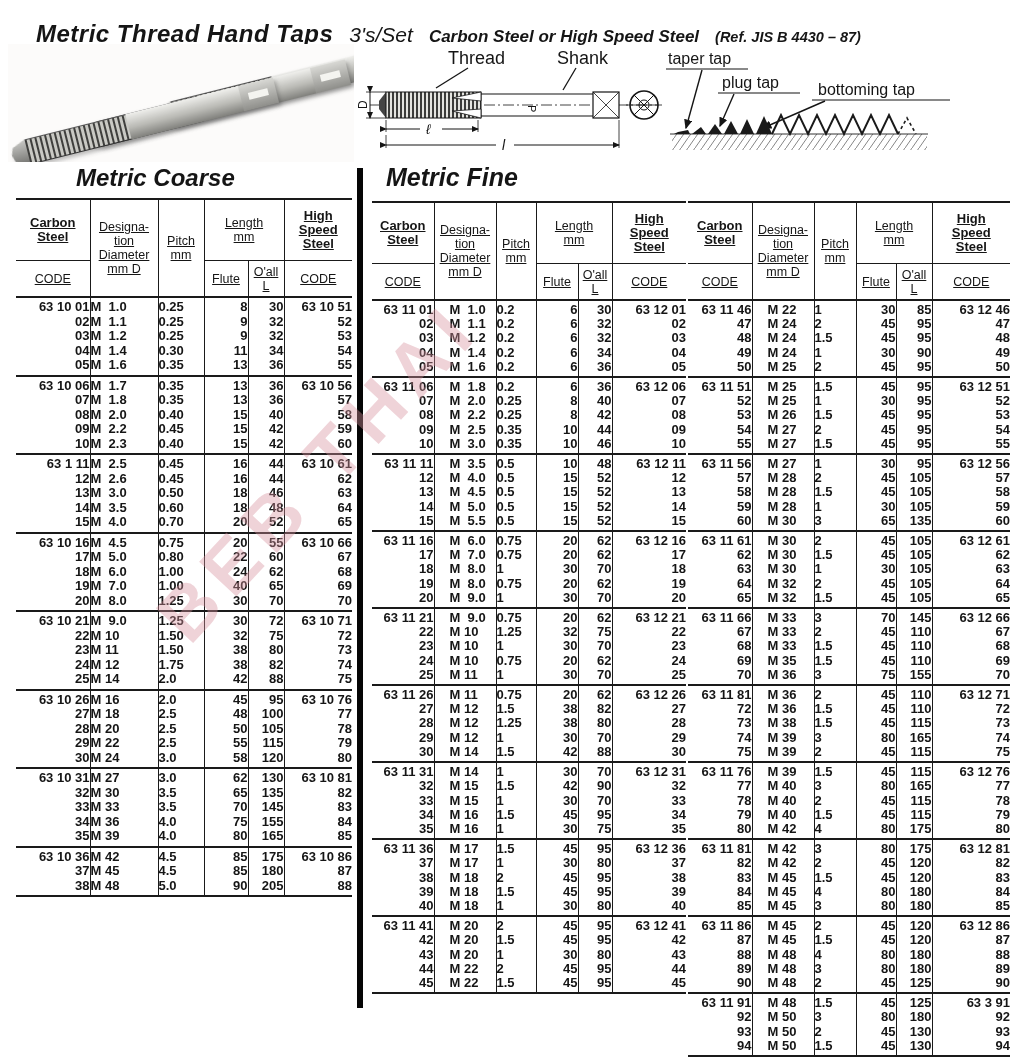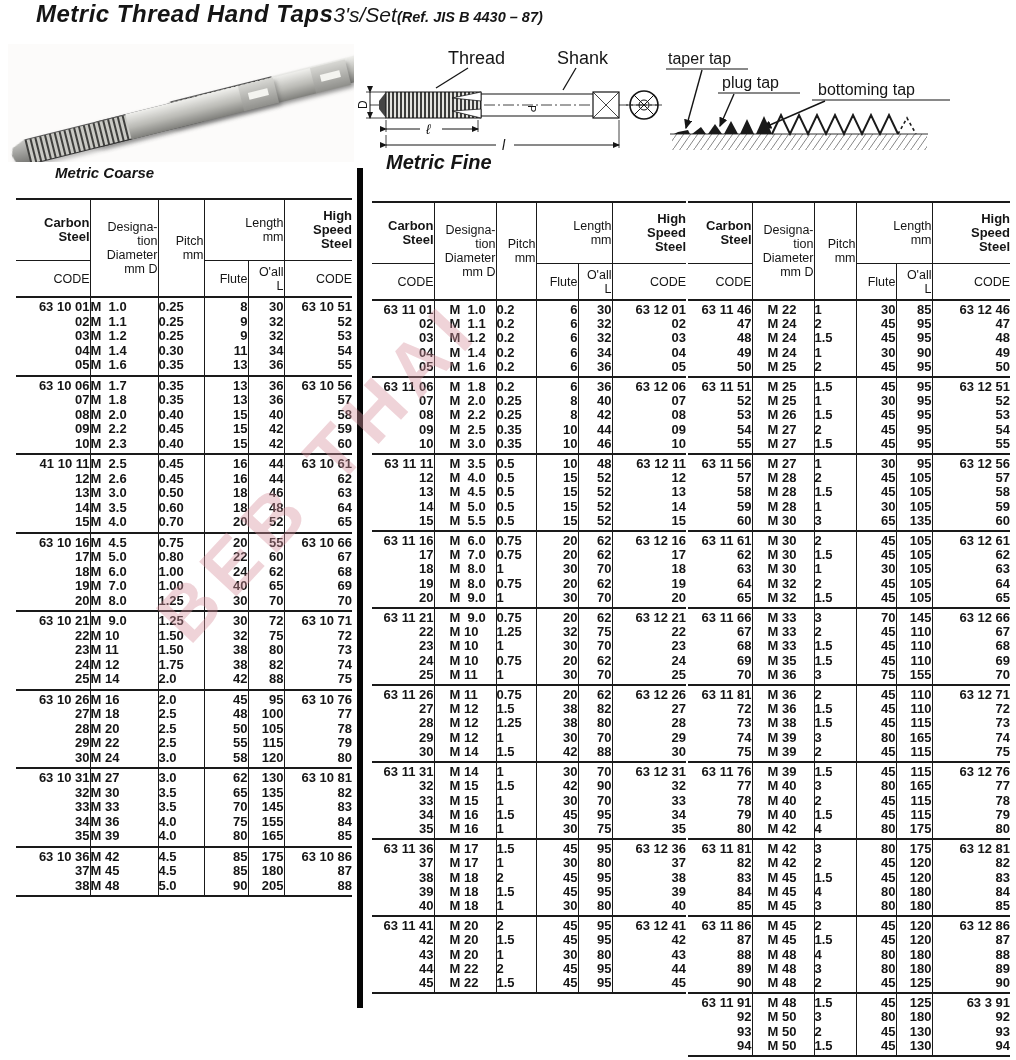--- a/index.html
+++ b/index.html
@@ -1,20 +1,20 @@
 <!DOCTYPE html>
 <html><head>
 <meta charset="utf-8">
 <style>
   html,body{margin:0;padding:0;background:#e9e9e9;}
   .page{position:relative;width:1016px;height:1060px;background:#ffffff;overflow:hidden;
         font-family:"Liberation Sans","DejaVu Sans",sans-serif;color:#151515;}
 
   
-  .title-row{position:absolute;left:36px;top:0;white-space:nowrap;display:flex;align-items:baseline;gap:0;}
+  .title-row{position:absolute;left:36px;top:20px;white-space:nowrap;display:flex;align-items:baseline;gap:16px;}
   .t-main{font-size:24px;font-weight:700;font-style:italic;letter-spacing:.5px;}
   .t-set{font-size:21px;font-weight:400;font-style:italic;}
   .t-mat{font-size:17px;font-weight:700;font-style:italic;}
   .t-ref{font-size:14.5px;font-weight:700;font-style:italic;}
 
   
   .photo{position:absolute;left:8px;top:44px;width:346px;height:118px;overflow:hidden;background:#fcfbfa;}
   .tap{position:absolute;width:272px;height:26px;display:flex;transform:rotate(-14deg);
        filter:drop-shadow(2px 3px 2px rgba(60,60,60,.35));}
   .tap .tip{width:16px;background:linear-gradient(#c9c9c6,#6f6f6c);clip-path:polygon(100% 0,100% 100%,15% 78%,0 50%,15% 22%);}
@@ -32,33 +32,33 @@
   .types{position:absolute;left:660px;top:48px;}
   svg text{font-family:"Liberation Sans","DejaVu Sans",sans-serif;fill:#151515;}
 
   
   .watermark{position:absolute;left:140px;top:600px;transform:rotate(-47deg);transform-origin:0 0;
              font-size:74px;font-weight:700;letter-spacing:10px;color:rgba(214,146,158,.40);
              pointer-events:none;z-index:5;white-space:nowrap;}
 
   
   .sec-title{position:absolute;font-weight:700;font-style:italic;}
-  .sec-coarse{left:55px;top:164px;font-size:15px;}
-  .sec-fine{left:386px;top:151px;font-size:20px;}
+  .sec-coarse{left:76px;top:164px;font-size:24px;}
+  .sec-fine{left:386px;top:163px;font-size:25px;}
   .vdivider{position:absolute;left:357px;top:168px;width:6px;height:840px;background:#050505;}
 
   
   table.cat{position:absolute;border-collapse:collapse;table-layout:fixed;z-index:2;background:transparent;}
   #t0{left:16px;top:198px;width:336px;}
   #t1{left:372px;top:201px;width:314px;}
   #t2{left:688px;top:201px;width:322px;}
   .cat{border-top:2px solid #1a1a1a;border-bottom:2px solid #1a1a1a;}
   .cat th,.cat td{border-left:1.5px solid #1a1a1a;padding:0;}
   .cat .b0{border-left:none;}
-  .cat thead th{font-weight:400;font-size:12.5px;text-align:right;vertical-align:middle;white-space:pre-line;line-height:14px;}
+  .cat thead th{font-weight:400;font-size:12.5px;text-align:center;vertical-align:middle;white-space:pre-line;line-height:14px;text-decoration:underline;}
   .cat thead .bold{font-weight:700;font-size:13px;}
   .cat thead tr.r1 th{height:60px;}
   .cat thead tr.r2 th{height:35px;}
   .cat .hdr-split{border-bottom:1.5px solid #1a1a1a;}
   .cat tbody{border-top:2px solid #1a1a1a;}
   .cat td{font-size:13px;font-weight:700;line-height:14.5px;height:14.5px;white-space:pre;}
   .fine-t td{line-height:14.2px;height:14.2px;}
   .cat tbody tr:first-child td{padding-top:2px;}
   .cat tbody tr:last-child td{padding-bottom:2px;}
   .cell-code{text-align:right;padding-right:8px;}
@@ -70,20 +70,21 @@
   .cell-hss{text-align:right;padding-right:7px;}
 </style>
 </head>
 <body>
 
 <div class="page">
 
   <div class="title-row">
     <span class="t-main">Metric Thread Hand Taps</span>
     <span class="t-set">3's/Set</span>
+    <span class="t-mat">Carbon Steel or  High Speed Steel</span>
     <span class="t-ref">(Ref. JIS B 4430 – 87)</span>
   </div>
 
   <div class="photo">
     <div class="tap tap3">
         <div class="tip"></div>
         <div class="thr"></div>
         <div class="shk"></div>
       </div>
     <div class="tap tap2">
@@ -309,21 +310,21 @@
           <td class="cell-code b0">10</td>
           <td class="cell-desig">M  2.3</td>
           <td class="cell-pitch">0.40</td>
           <td class="cell-flute">15</td>
           <td class="cell-oall">42</td>
           <td class="cell-hss">60</td>
         </tr>
       </tbody>
       <tbody>
         <tr>
-          <td class="cell-code b0">41 10 11</td>
+          <td class="cell-code b0">63 1 11</td>
           <td class="cell-desig">M  2.5</td>
           <td class="cell-pitch">0.45</td>
           <td class="cell-flute">16</td>
           <td class="cell-oall">44</td>
           <td class="cell-hss">63 10 61</td>
         </tr>
         <tr>
           <td class="cell-code b0">12</td>
           <td class="cell-desig">M  2.6</td>
           <td class="cell-pitch">0.45</td>

